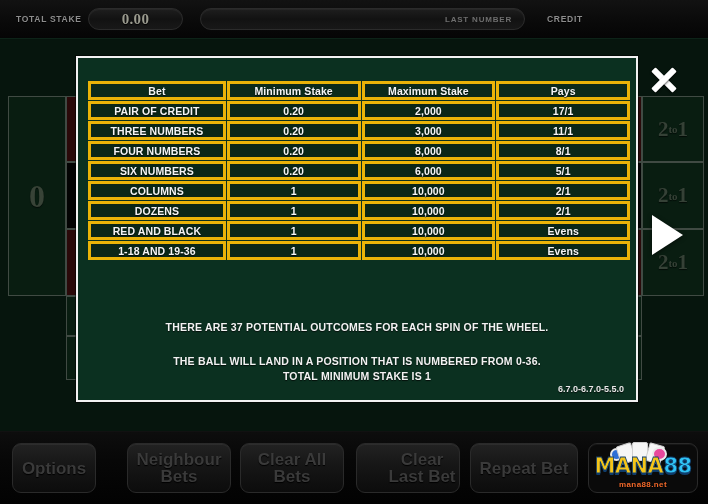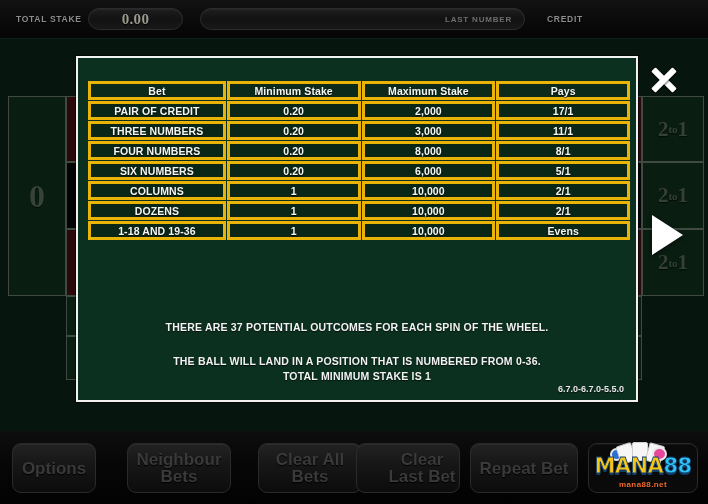--- a/index.html
+++ b/index.html
@@ -162,21 +162,21 @@
     border:1px solid #2a2a2a;
     display:flex; align-items:center; justify-content:center;
     text-align:center; line-height:17px;
     color:#3a3a3a; font-size:17px; font-weight:bold;
     text-shadow:0 1px 1px #000;
     box-shadow:inset 0 1px 0 rgba(255,255,255,.05);
     cursor:pointer;
   }
   #btn-options   { left:12px;  width:84px; }
   #btn-neighbour { left:127px; width:104px; }
-  #btn-clear-all { left:258px; width:104px; }
+  #btn-clear-all { left:240px; width:104px; }
   #btn-clear-last{ left:356px; width:104px;padding-left:28px; }
   #btn-repeat    { left:470px; width:108px; }
   #btn-logo      { left:588px; width:110px; background:#0a0a0a; }
 
   
   .logo-wrap {
     position:relative; width:110px; height:50px;
     display:flex; flex-direction:column;
     align-items:center; justify-content:center;
   }
@@ -326,20 +326,26 @@
           <td>COLUMNS</td>
           <td>1</td>
           <td>10,000</td>
           <td>2/1</td>
         </tr>
         <tr>
           <td>DOZENS</td>
           <td>1</td>
           <td>10,000</td>
           <td>2/1</td>
+        </tr>
+        <tr>
+          <td>RED AND BLACK</td>
+          <td>1</td>
+          <td>10,000</td>
+          <td>Evens</td>
         </tr>
         <tr>
           <td>1-18 AND 19-36</td>
           <td>1</td>
           <td>10,000</td>
           <td>Evens</td>
         </tr>
       </tbody>
     </table>
 

